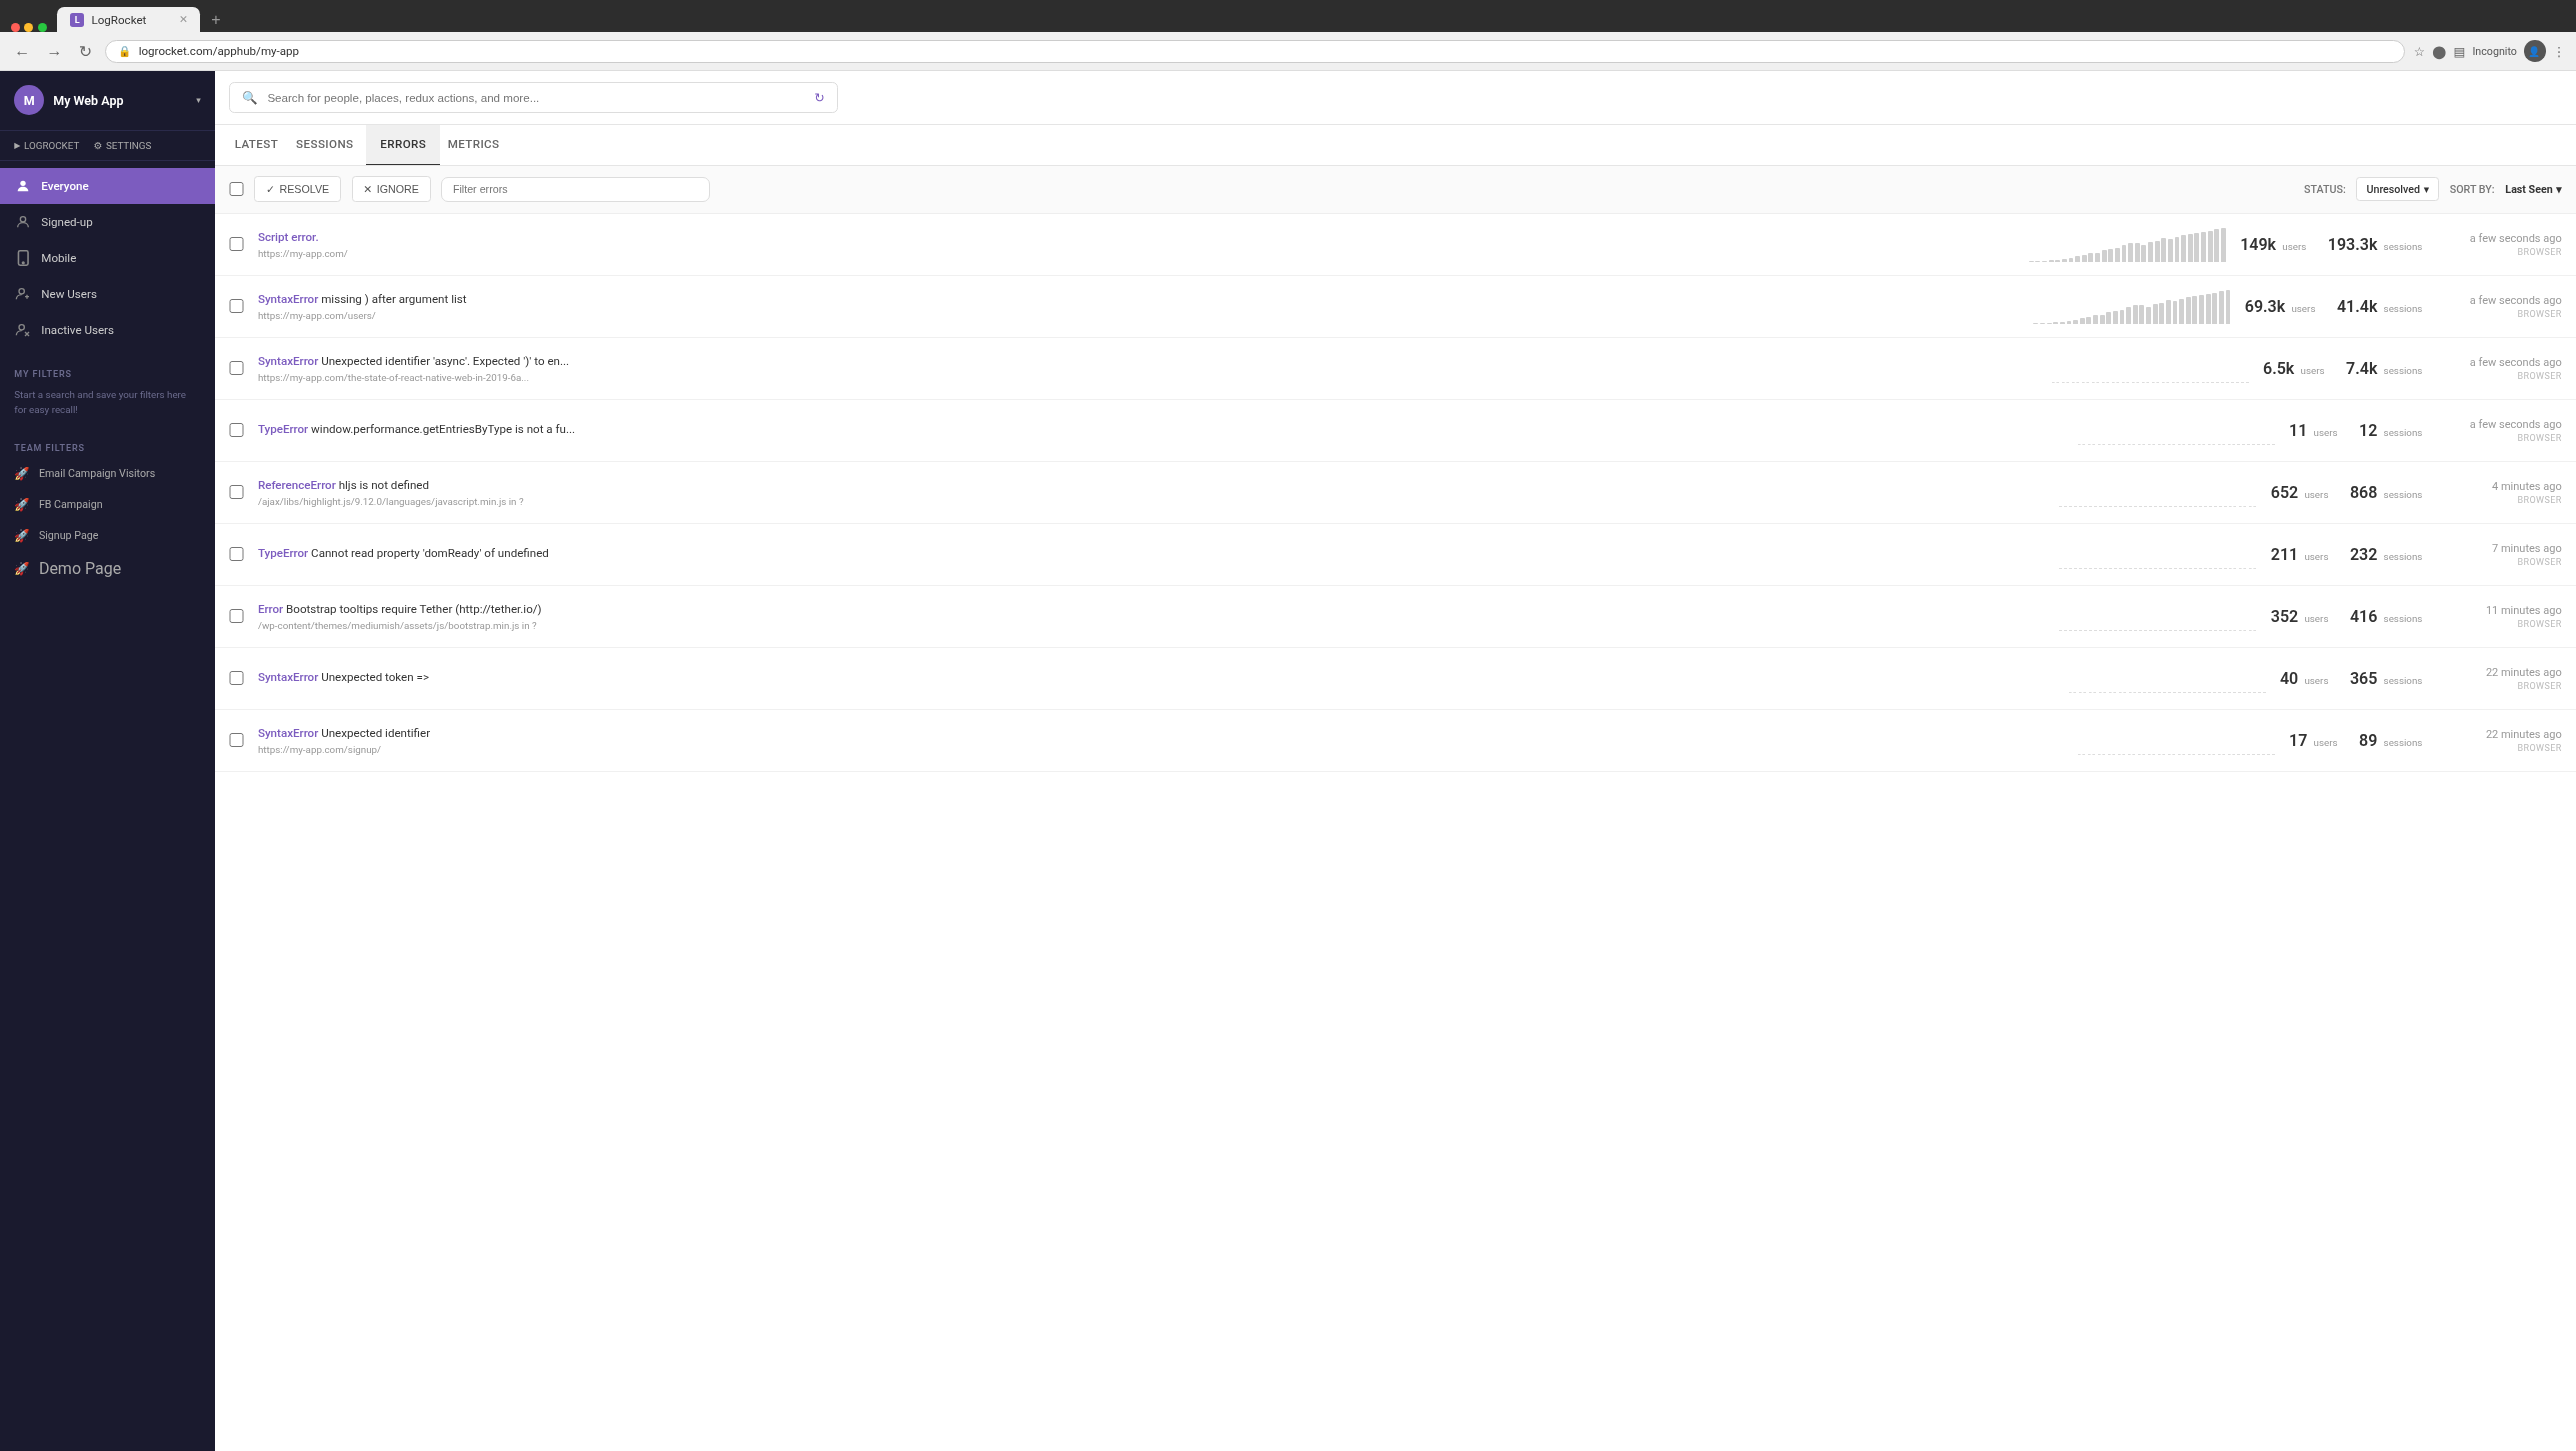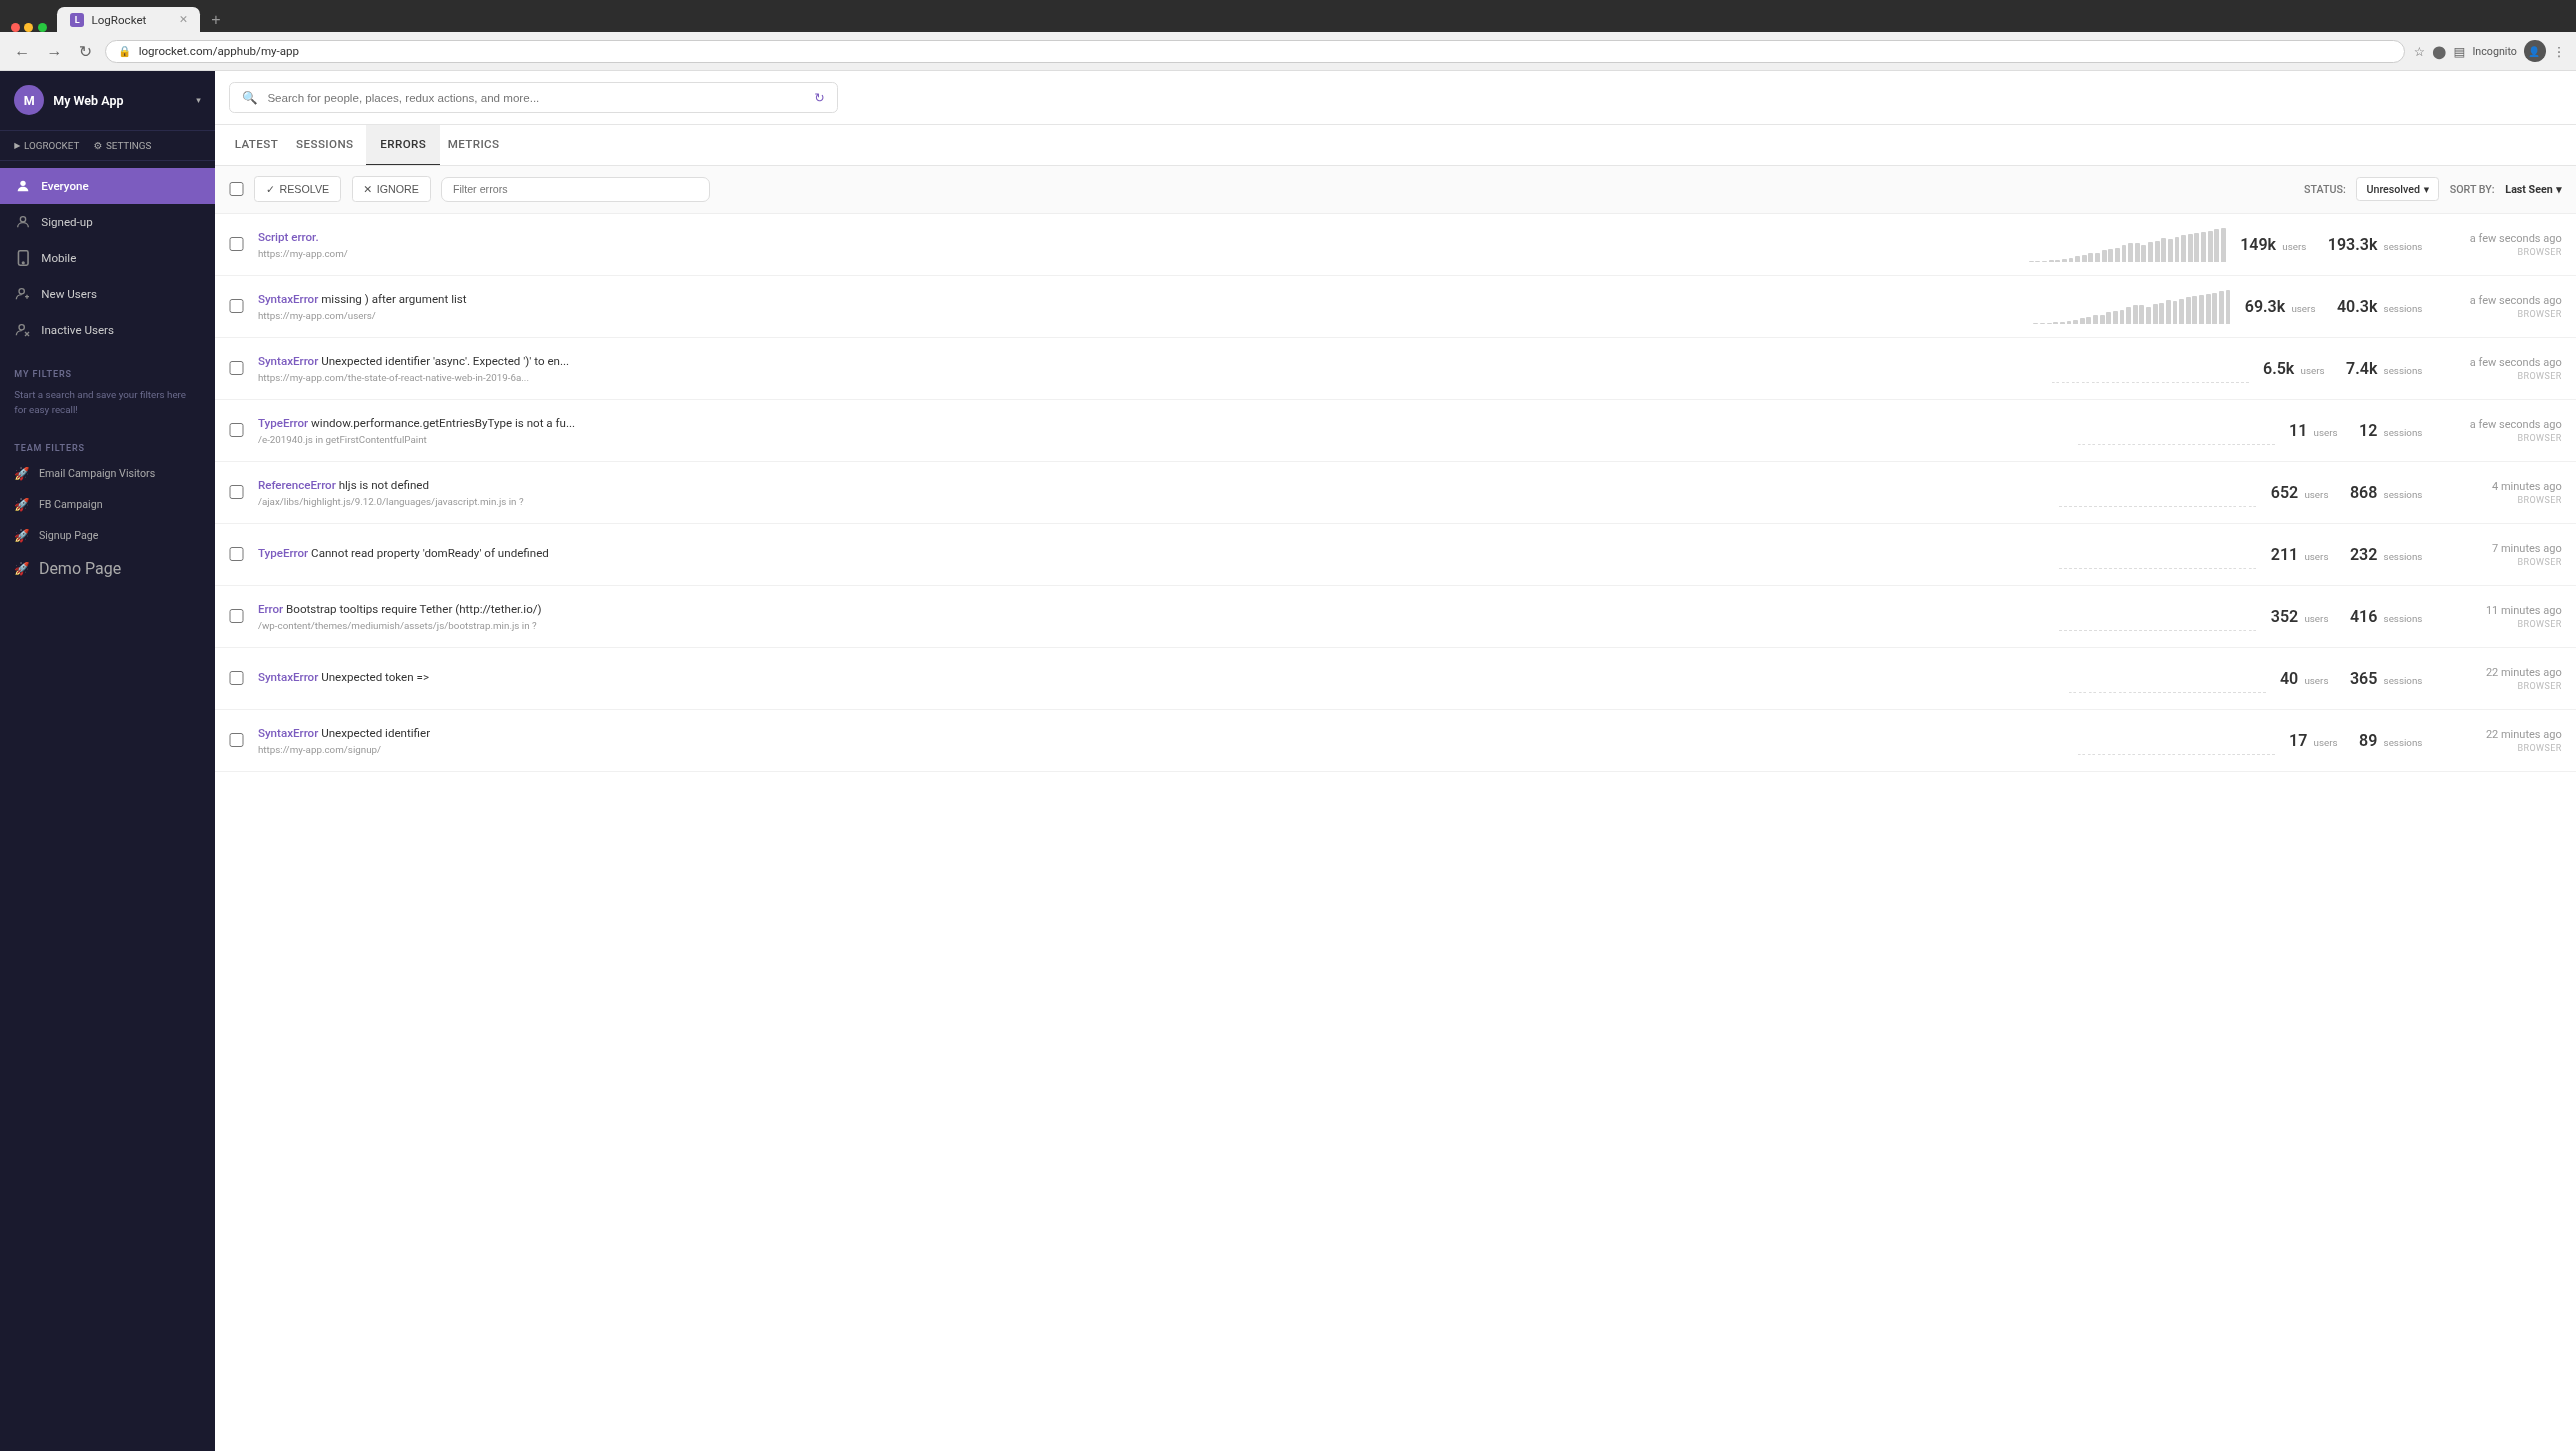--- a/index.html
+++ b/index.html
@@ -367,21 +367,21 @@
               <div class="chart-bar" style="height:31px;"></div>
               <div class="chart-bar" style="height:33px;"></div>
               <div class="chart-bar" style="height:34px;"></div>
             </div>
       <div class="error-stats">
         <div class="stat-block">
           <span class="stat-num">69.3k</span>
           <span class="stat-label">users</span>
         </div>
         <div class="stat-block">
-          <span class="stat-num">40.3k</span>
+          <span class="stat-num">41.4k</span>
           <span class="stat-label">sessions</span>
         </div>
       </div>
       <div class="error-meta">
         <div class="error-time">a few seconds ago</div>
         <div class="error-source">BROWSER</div>
       </div>
     </div>
           <div class="error-row">
       <input type="checkbox" class="error-cb" style="">
@@ -431,21 +431,20 @@
         <div class="error-source">BROWSER</div>
       </div>
     </div>
           <div class="error-row">
       <input type="checkbox" class="error-cb" style="">
       <div class="error-info">
         <div class="error-title">
           <span class="error-type">TypeError</span>
           <span class="error-message"> window.performance.getEntriesByType is not a fu...</span>
         </div>
-        <div class="error-path">/e-201940.js in getFirstContentfulPaint</div>
       </div>
       <div class="error-chart">
               <div style="width:100%;display:flex;align-items:center;gap:2.7px;padding-bottom:3.6px;">
         <div style="flex:1;border-top:1.8px dashed #ddd;height:0.9px;"></div>
                 <div style="flex:1;border-top:1.8px dashed #ddd;height:0.9px;"></div>
                 <div style="flex:1;border-top:1.8px dashed #ddd;height:0.9px;"></div>
                 <div style="flex:1;border-top:1.8px dashed #ddd;height:0.9px;"></div>
                 <div style="flex:1;border-top:1.8px dashed #ddd;height:0.9px;"></div>
                 <div style="flex:1;border-top:1.8px dashed #ddd;height:0.9px;"></div>
                 <div style="flex:1;border-top:1.8px dashed #ddd;height:0.9px;"></div>

